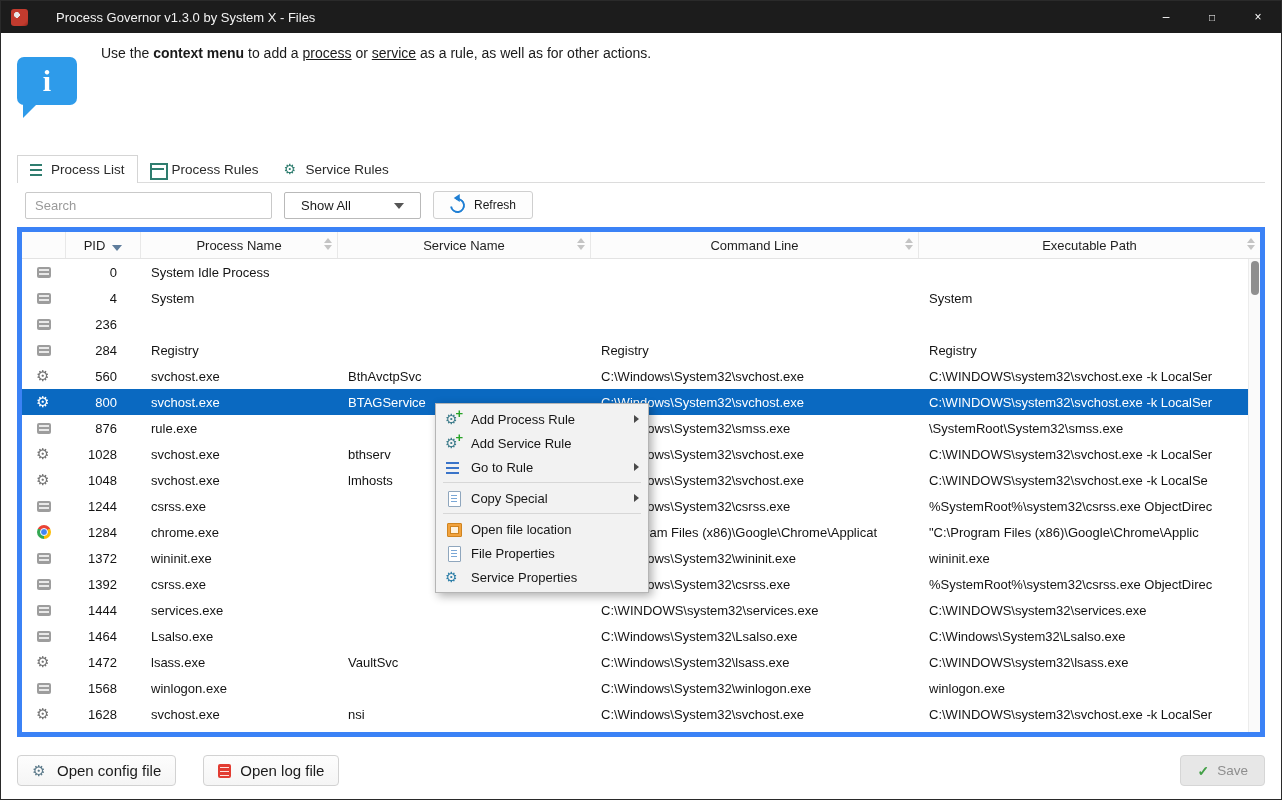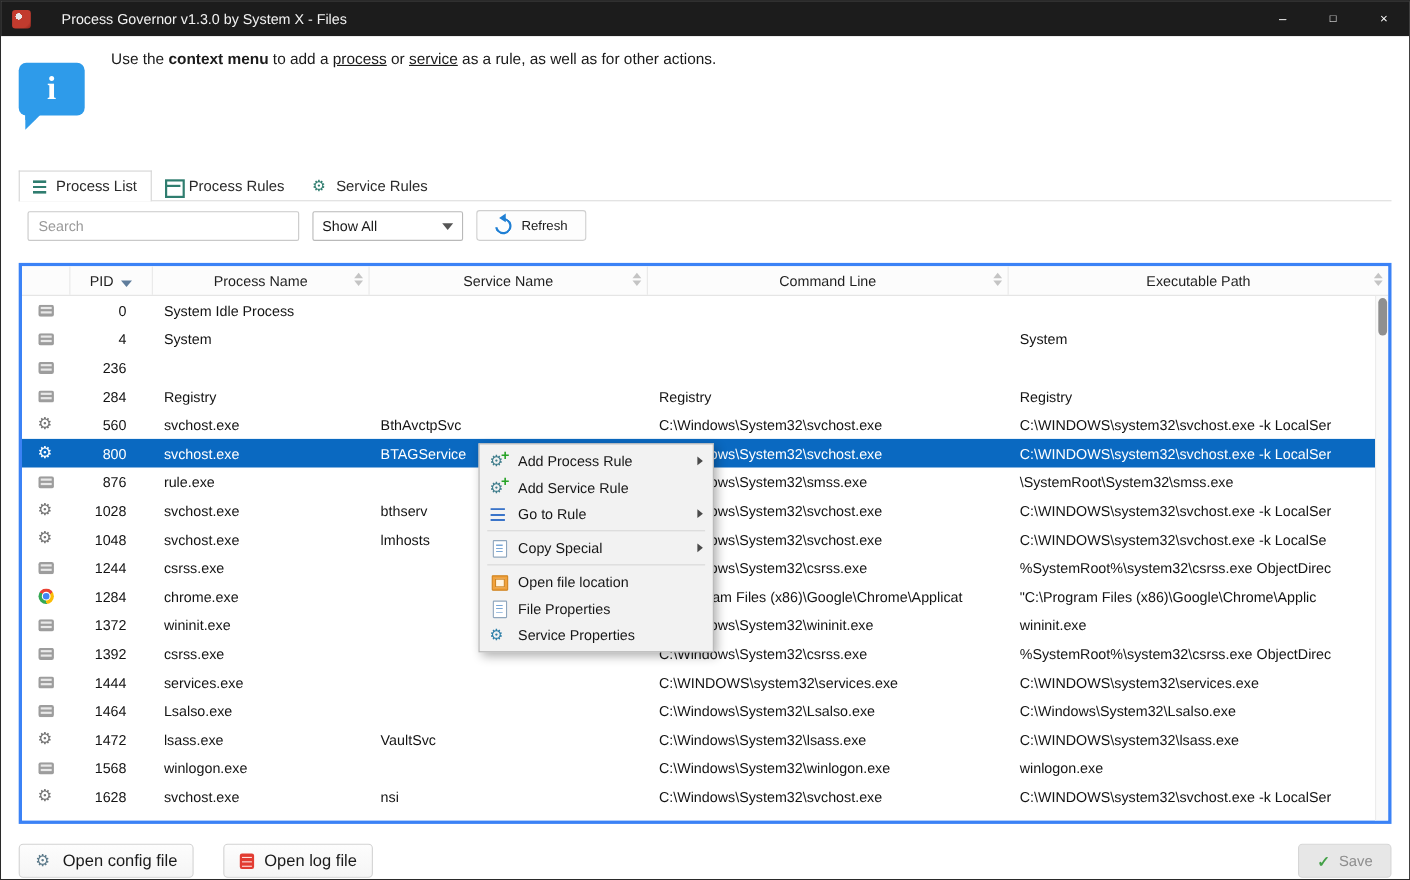--- a/index.html
+++ b/index.html
@@ -34,28 +34,28 @@
   .tico { width:16px; height:14px; position:relative; flex:none; }
   .tico-list::before { content:""; position:absolute; left:2px; top:1px; width:12px; height:12px; background:repeating-linear-gradient(#2f7d6f 0 2px, transparent 2px 5px); }
   .tico-rules::before { content:""; position:absolute; left:1px; top:0; width:14px; height:13px; border:2px solid #2f7d6f; }
   .tico-rules::after { content:""; position:absolute; left:1px; top:5px; width:14px; height:2px; background:#2f7d6f; }
   .tico-gear::before { content:"⚙"; position:absolute; left:1px; top:-1px; font-size:14px; line-height:14px; color:#2f7d6f; }
 
   
   .toolbar { display:flex; align-items:center; margin-top:8px; height:28px; gap:0; }
   .search-input { width:247px; height:27px; border:1px solid #c9c9c9; border-radius:2px; padding:0 9px; font-size:13px; font-family:"Liberation Sans",sans-serif; color:#be185d; margin-left:8px; outline:none; }
   .search-input::placeholder { color:#9a9a9a; }
-  .select { width:137px; height:27px; border:1px solid #b9b9b9; border-radius:2px; background:#fff; display:flex; align-items:center; padding:0 8px; font-size:13px; color:#1a1a1a; margin-left:12px; cursor:default; }
+  .select { width:137px; height:27px; border:1px solid #b9b9b9; border-radius:2px; background:#fff; display:flex; align-items:center; padding:0 16px; font-size:13px; color:#1a1a1a; margin-left:12px; cursor:default; }
   .chev { margin-left:auto; width:0; height:0; border:5px solid transparent; border-top:6px solid #555; transform:translateY(3px); }
   .refresh-btn { display:flex; align-items:center; gap:9px; height:28px; padding:0 16px; margin-left:12px; background:#fdfdfd; border:1px solid #cfcfcf; border-radius:3px; font-size:12px; color:#1a1a1a; cursor:default; font-family:"Liberation Sans",sans-serif; }
   .refresh-ico { width:15px; height:15px; border:2.5px solid #1f7fd4; border-radius:50%; border-left-color:transparent; transform:rotate(35deg); position:relative; }
   .refresh-ico::after { content:""; position:absolute; left:-6px; top:-3px; border:4px solid transparent; border-right:6px solid #1f7fd4; transform:rotate(-35deg); }
 
   
-  .tablewrap { position:relative; margin-top:20px; height:510px; border:3px solid #3b82f6; background:#fff; overflow:hidden; }
+  .tablewrap { position:relative; margin-top:8px; height:510px; border:5px solid #3b82f6; background:#fff; overflow:hidden; }
   .thead { display:grid; grid-template-columns:44px 75px 197px 253px 328px 1fr; height:27px; background:#fcfcfc; border-bottom:1px solid #e3e3e3; }
   .th { position:relative; display:flex; align-items:center; justify-content:center; font-size:13px; color:#1f1f1f; border-right:1px solid #e8e8e8; cursor:default; }
   .th:last-child { border-right:none; }
   .updown { position:absolute; right:5px; top:6px; display:flex; flex-direction:column; gap:2px; }
   .updown::before { content:""; width:0; height:0; border:4px solid transparent; border-bottom:5px solid #c4c4c4; border-top:none; }
   .updown::after { content:""; width:0; height:0; border:4px solid transparent; border-top:5px solid #c4c4c4; border-bottom:none; }
   .sort-desc { display:none; width:0; height:0; border:5px solid transparent; border-top:6px solid #5f7d9c; border-bottom:none; margin-left:7px; transform:translateY(3px); }
   .tbody { position:relative; }
   .trow { display:grid; grid-template-columns:44px 75px 197px 253px 328px 1fr; height:26px; align-items:center; font-size:13px; color:#141414; }
   .trow.selected { background:#0a69c1; color:#fff; }

